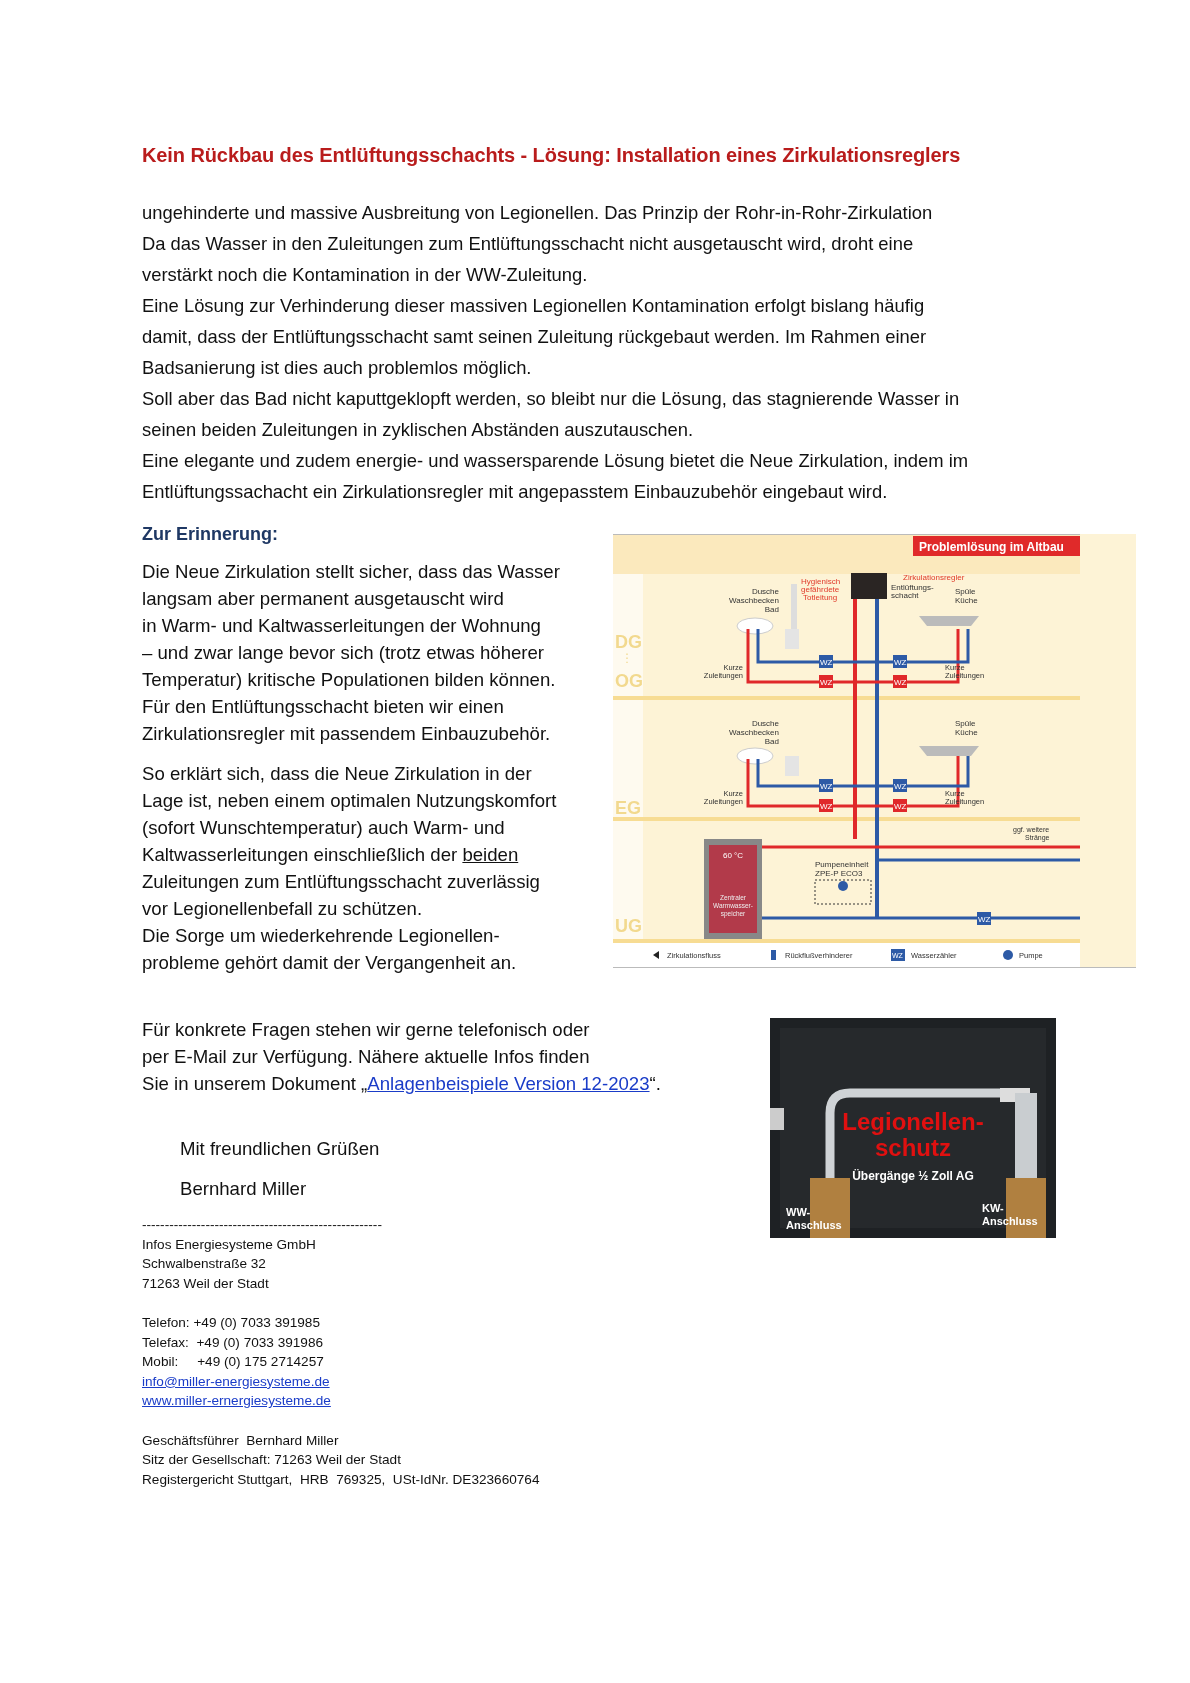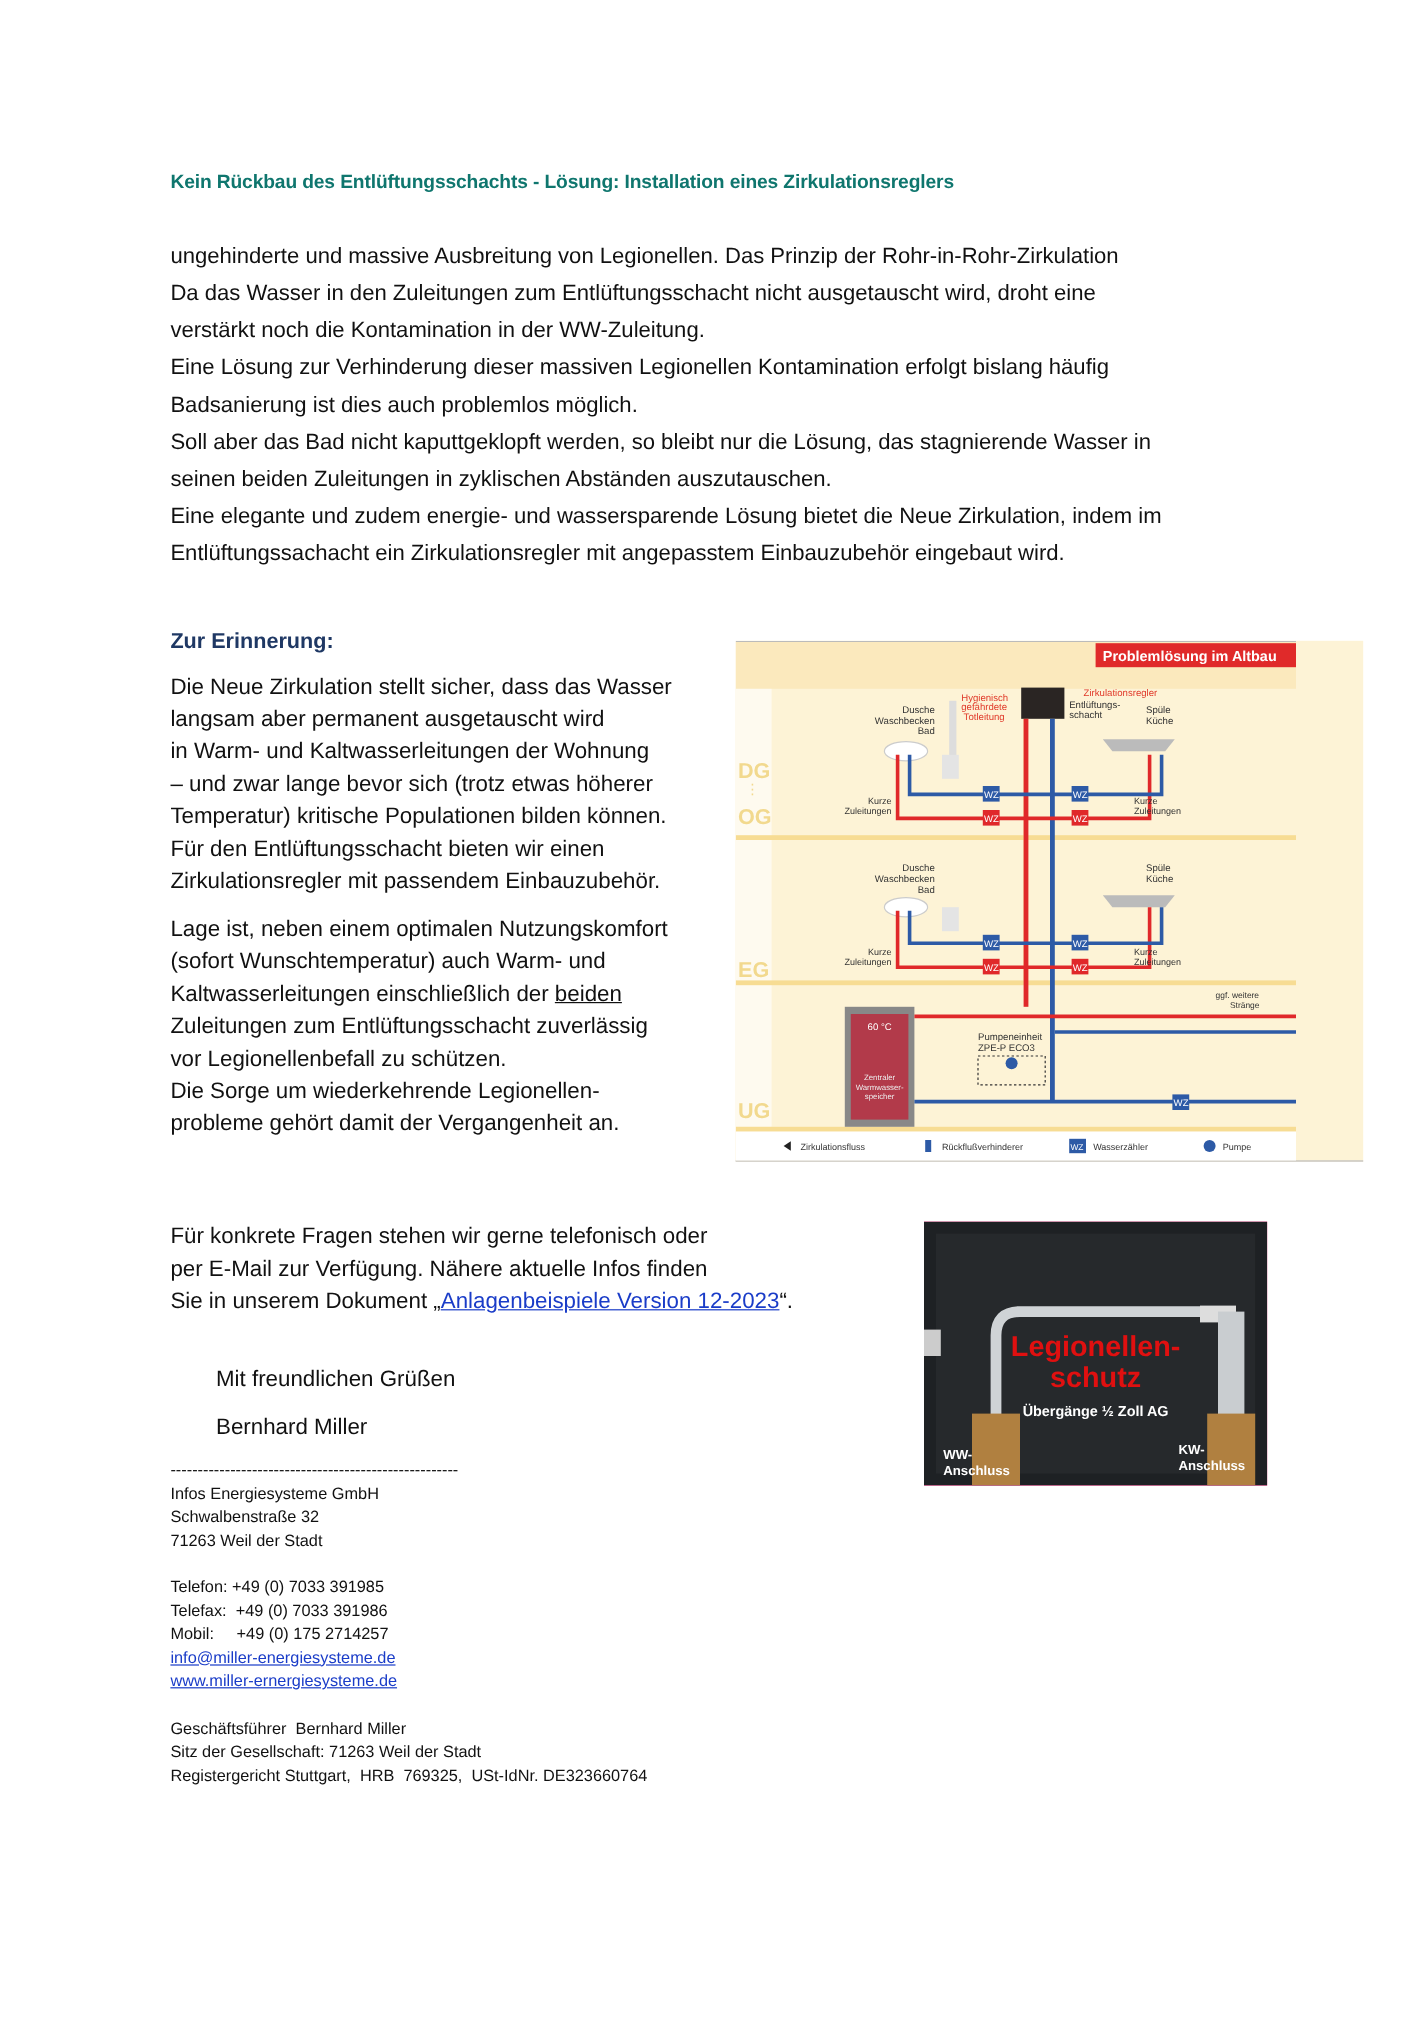--- a/index.html
+++ b/index.html
@@ -1,19 +1,19 @@
 <!DOCTYPE html>
 <html><head>
 <meta charset="utf-8">
 <style>
   * { box-sizing: border-box; margin: 0; padding: 0; }
   html, body { width: 1190px; height: 1683px; background: #ffffff; }
   body { position: relative; font-family: "Liberation Sans", "DejaVu Sans", sans-serif; color: #111; overflow: hidden; }
   .abs { position: absolute; }
-  .title { left: 142px; top: 144px; font-size: 16px; font-weight: bold; color: #0f766e; white-space: nowrap; letter-spacing: -0.1px; }
+  .title { left: 142px; top: 144px; font-size: 20px; font-weight: bold; color: #b91c1c; white-space: nowrap; letter-spacing: -0.1px; }
   .intro { left: 142px; top: 197px; width: 920px; font-size: 18.4px; line-height: 31px; color: #111; }
   .intro p { white-space: nowrap; }
   .h2 { left: 142px; top: 524px; font-size: 18px; font-weight: bold; color: #1f3864; }
   .col { left: 142px; width: 460px; font-size: 18.6px; line-height: 27px; color: #111; }
   .col p { white-space: nowrap; }
   .u { text-decoration: underline; }
   a, .link { color: #1a3cc8; text-decoration: underline; }
   .contact { left: 142px; top: 1016px; font-size: 18.6px; line-height: 27px; }
   .contact p { white-space: nowrap; }
   .greet { left: 142px; font-size: 18.6px; margin-left: 38px; }
@@ -30,40 +30,42 @@
 </head>
 <body>
 
 <div class="abs title">Kein Rückbau des Entlüftungsschachts   -  Lösung:  Installation eines Zirkulationsreglers</div>
 
 <div class="abs intro">
   <p>ungehinderte und massive Ausbreitung von Legionellen. Das Prinzip der Rohr-in-Rohr-Zirkulation</p>
   <p>Da das Wasser in den Zuleitungen zum Entlüftungsschacht nicht ausgetauscht wird, droht eine</p>
   <p>verstärkt noch die Kontamination in der WW-Zuleitung.</p>
   <p>Eine Lösung zur Verhinderung dieser massiven Legionellen Kontamination erfolgt bislang häufig</p>
+  <p>damit, dass der Entlüftungsschacht samt seinen Zuleitung rückgebaut werden. Im Rahmen einer</p>
   <p>Badsanierung ist dies auch problemlos möglich.</p>
   <p>Soll aber das Bad nicht kaputtgeklopft werden, so bleibt nur die Lösung, das stagnierende Wasser in</p>
   <p>seinen beiden Zuleitungen in zyklischen Abständen auszutauschen.</p>
   <p>Eine elegante und zudem energie- und wassersparende Lösung bietet die Neue Zirkulation, indem im</p>
   <p>Entlüftungssachacht ein  Zirkulationsregler mit angepasstem Einbauzubehör eingebaut wird.</p>
 </div>
 
 <div class="abs h2">Zur Erinnerung:</div>
 
 <div class="abs col" style="top:558px;">
   <p>Die Neue Zirkulation stellt sicher, dass das Wasser</p>
   <p>langsam aber permanent ausgetauscht wird</p>
   <p>in Warm- und Kaltwasserleitungen der Wohnung</p>
   <p>– und zwar lange bevor sich (trotz etwas höherer</p>
   <p>Temperatur) kritische Populationen bilden können.</p>
   <p>Für den Entlüftungsschacht bieten wir einen</p>
   <p>Zirkulationsregler mit passendem Einbauzubehör.</p>
 </div>
 
 <div class="abs col" style="top:760px;">
+  <p>So erklärt sich, dass die Neue Zirkulation in der</p>
   <p>Lage ist, neben einem optimalen Nutzungskomfort</p>
   <p>(sofort Wunschtemperatur) auch Warm- und</p>
   <p><span>Kaltwasserleitungen  einschließlich der </span><span class="u">beiden</span></p>
   <p>Zuleitungen zum Entlüftungsschacht zuverlässig</p>
   <p>vor Legionellenbefall zu schützen.</p>
   <p>Die Sorge um wiederkehrende Legionellen-</p>
   <p>probleme gehört damit der Vergangenheit an.</p>
 </div>
 
 <div class="abs diagram">

